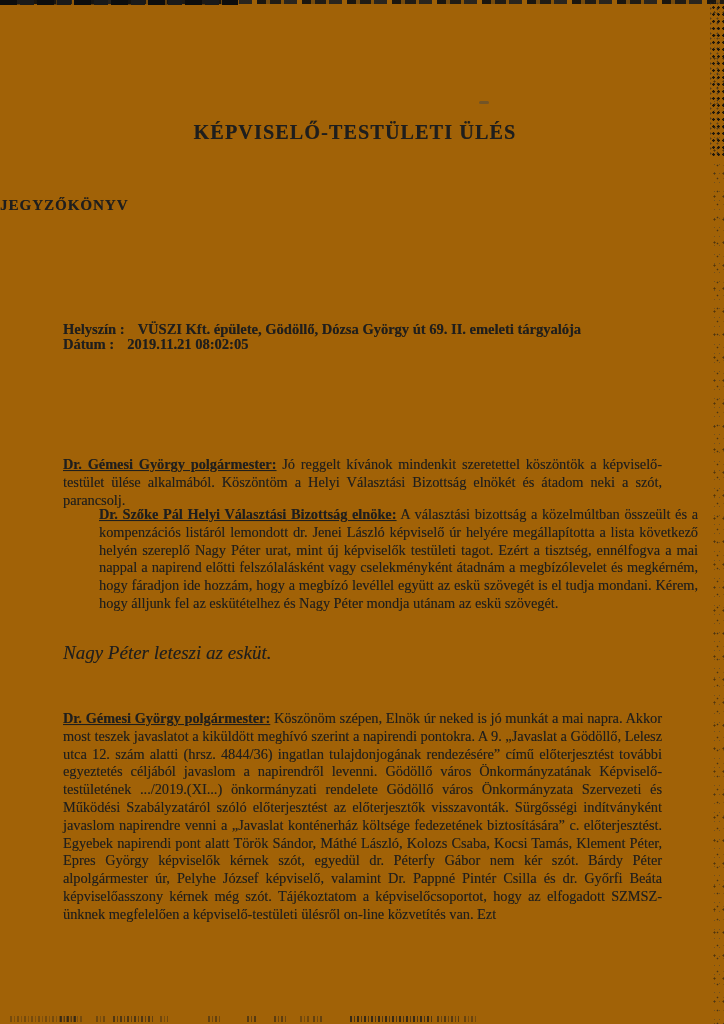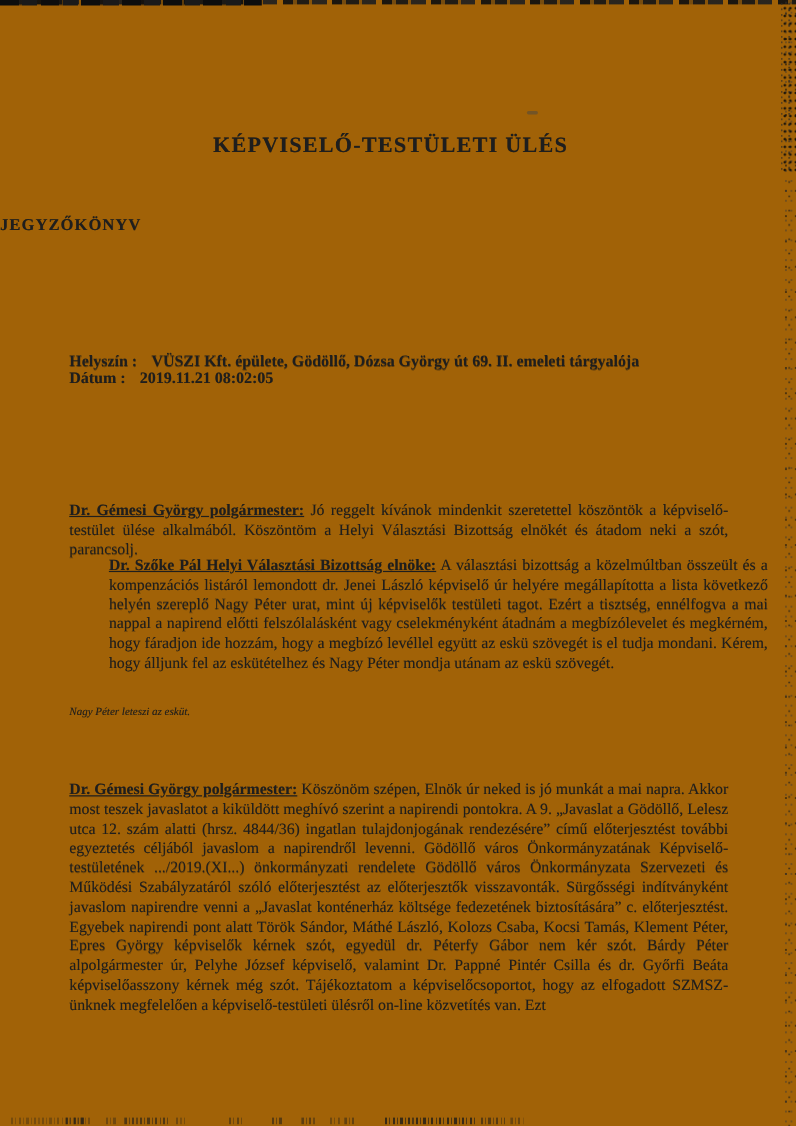--- a/index.html
+++ b/index.html
@@ -65,21 +65,21 @@
   .speaker {
     font-weight: 700;
     text-decoration: underline;
   }
   .speech-1 { top: 433px; margin-top: 23px; }
   .speech-2 { top: 506px; margin-left: 36px; }
   .stage-direction {
     position: absolute;
     left: 63px; top: 642px;
     width: 599px;
-    font-size: 10px;
+    font-size: 19px;
     font-style: italic;
     text-shadow: 0.2px 0.2px 0.3px rgba(20,20,20,0.35);
   }
   .speech-3 { top: 675px; }
   .speech-4 { top: 710px; }
 
   
   .noise-top {
     position: absolute;
     top: 0; left: 0;

